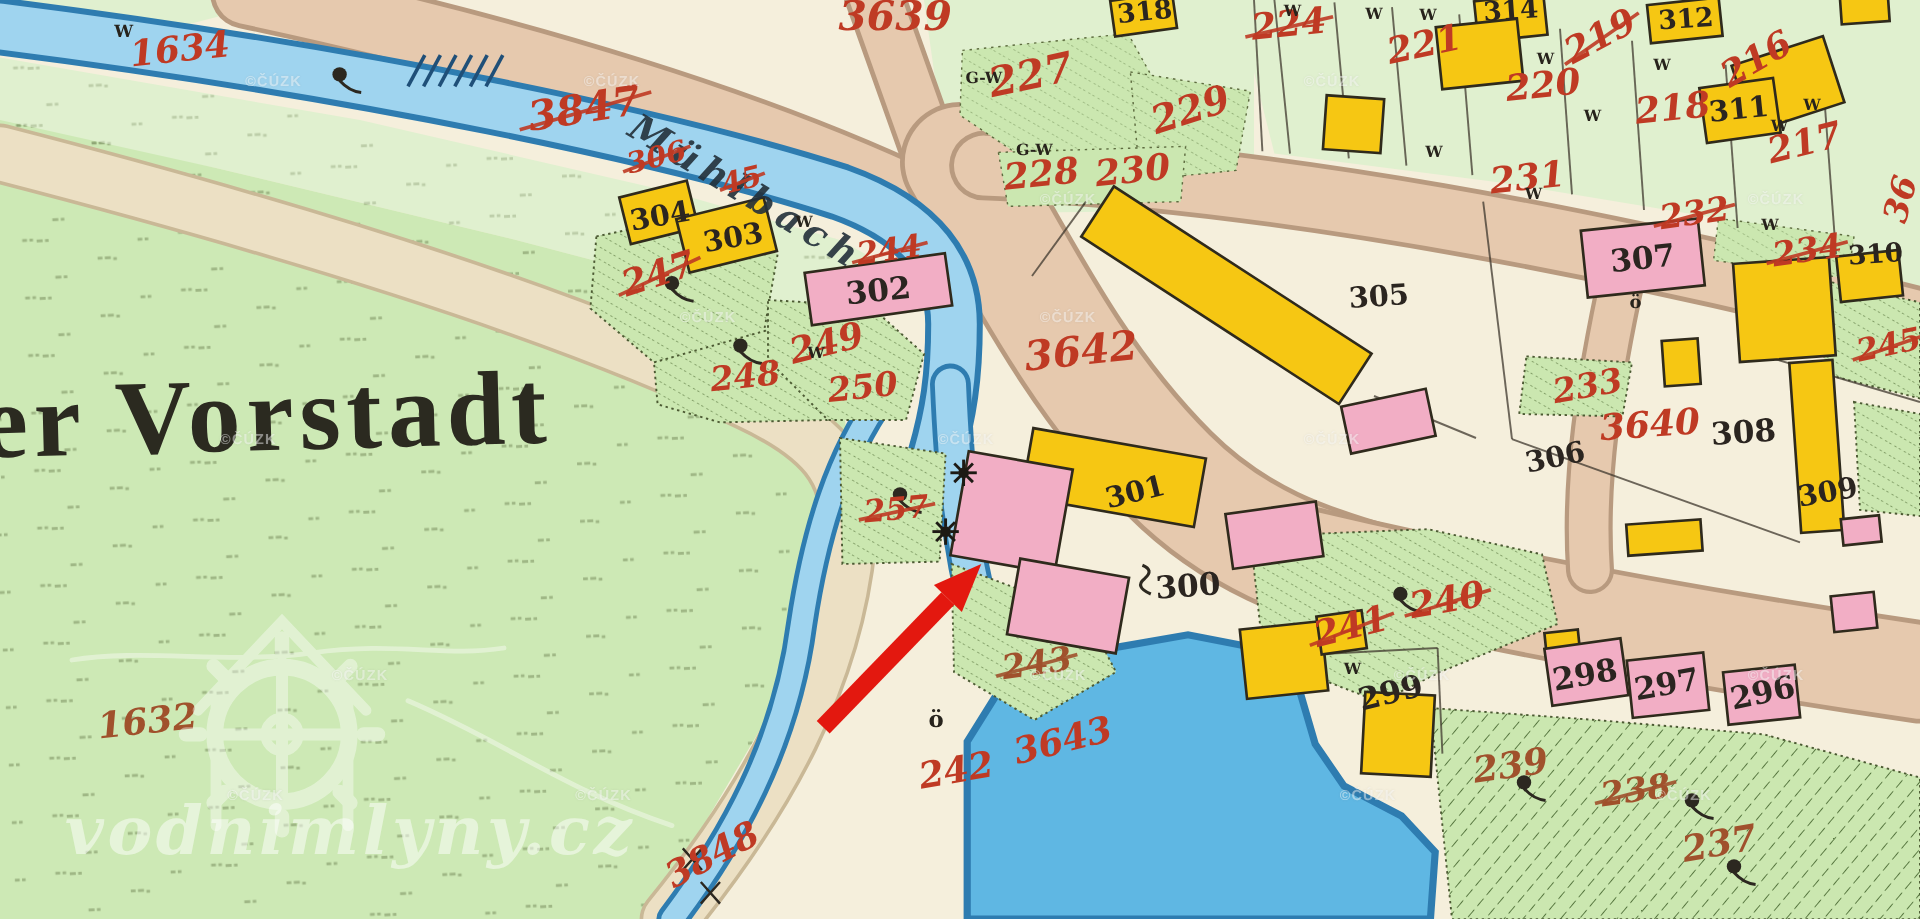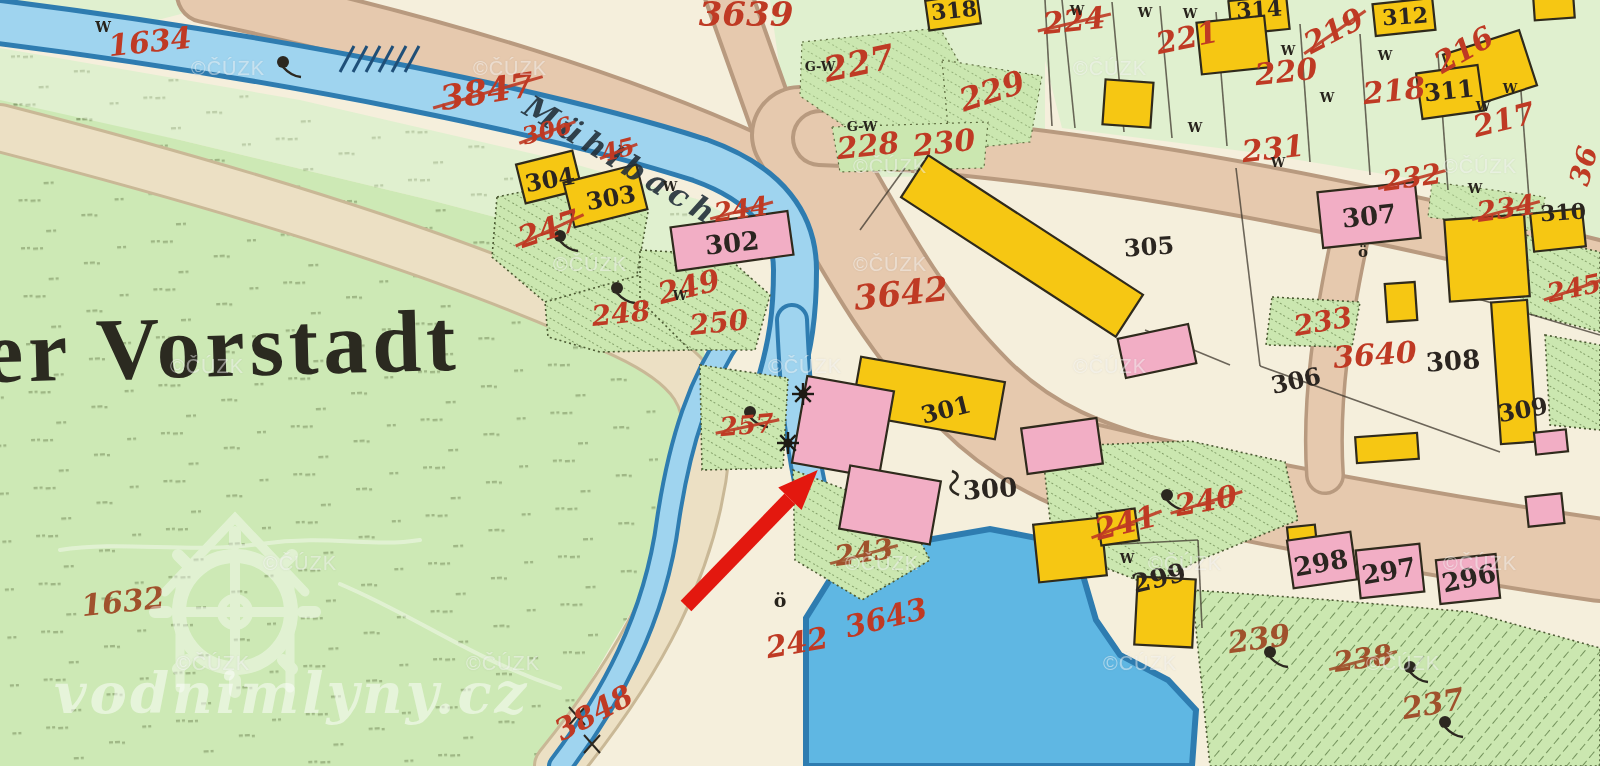--- a/index.html
+++ b/index.html
@@ -26,21 +26,21 @@
         color:#27231c;font-family:"DejaVu Serif",serif;font-weight:700;line-height:1;z-index:29;}
   
   #region-label{position:absolute;left:-16px;top:296px;font-family:"Liberation Serif",serif;
       font-weight:700;font-size:88px;letter-spacing:5px;color:#2b2a20;z-index:28;
       transform:rotate(-1.5deg);}
   #stream-label{position:absolute;left:536px;top:88px;font-family:"DejaVu Serif",serif;
       font-style:italic;font-weight:700;font-size:31px;letter-spacing:6px;color:#23303a;
       transform:rotate(31deg);transform-origin:left top;z-index:28;opacity:.9;}
   
   .wm{position:absolute;transform:translate(-50%,-50%);font-family:"Liberation Sans",sans-serif;
-      font-weight:400;font-size:20px;color:rgba(255,255,255,0.45);letter-spacing:1px;z-index:60;
+      font-weight:700;font-size:12px;color:rgba(255,255,255,0.45);letter-spacing:1px;z-index:60;
       text-shadow:0 0 2px rgba(120,120,120,0.15);}
   #site-watermark{position:absolute;left:54px;top:660px;font-family:"DejaVu Serif",serif;
       font-style:italic;font-weight:700;font-size:56px;letter-spacing:3px;
       color:rgba(255,255,255,0.5);z-index:60;}
   #labels,#marks{position:absolute;left:0;top:0;width:100%;height:100%;z-index:30;}
 </style>
 </head>
 <body>
 
 <div id="stage">

